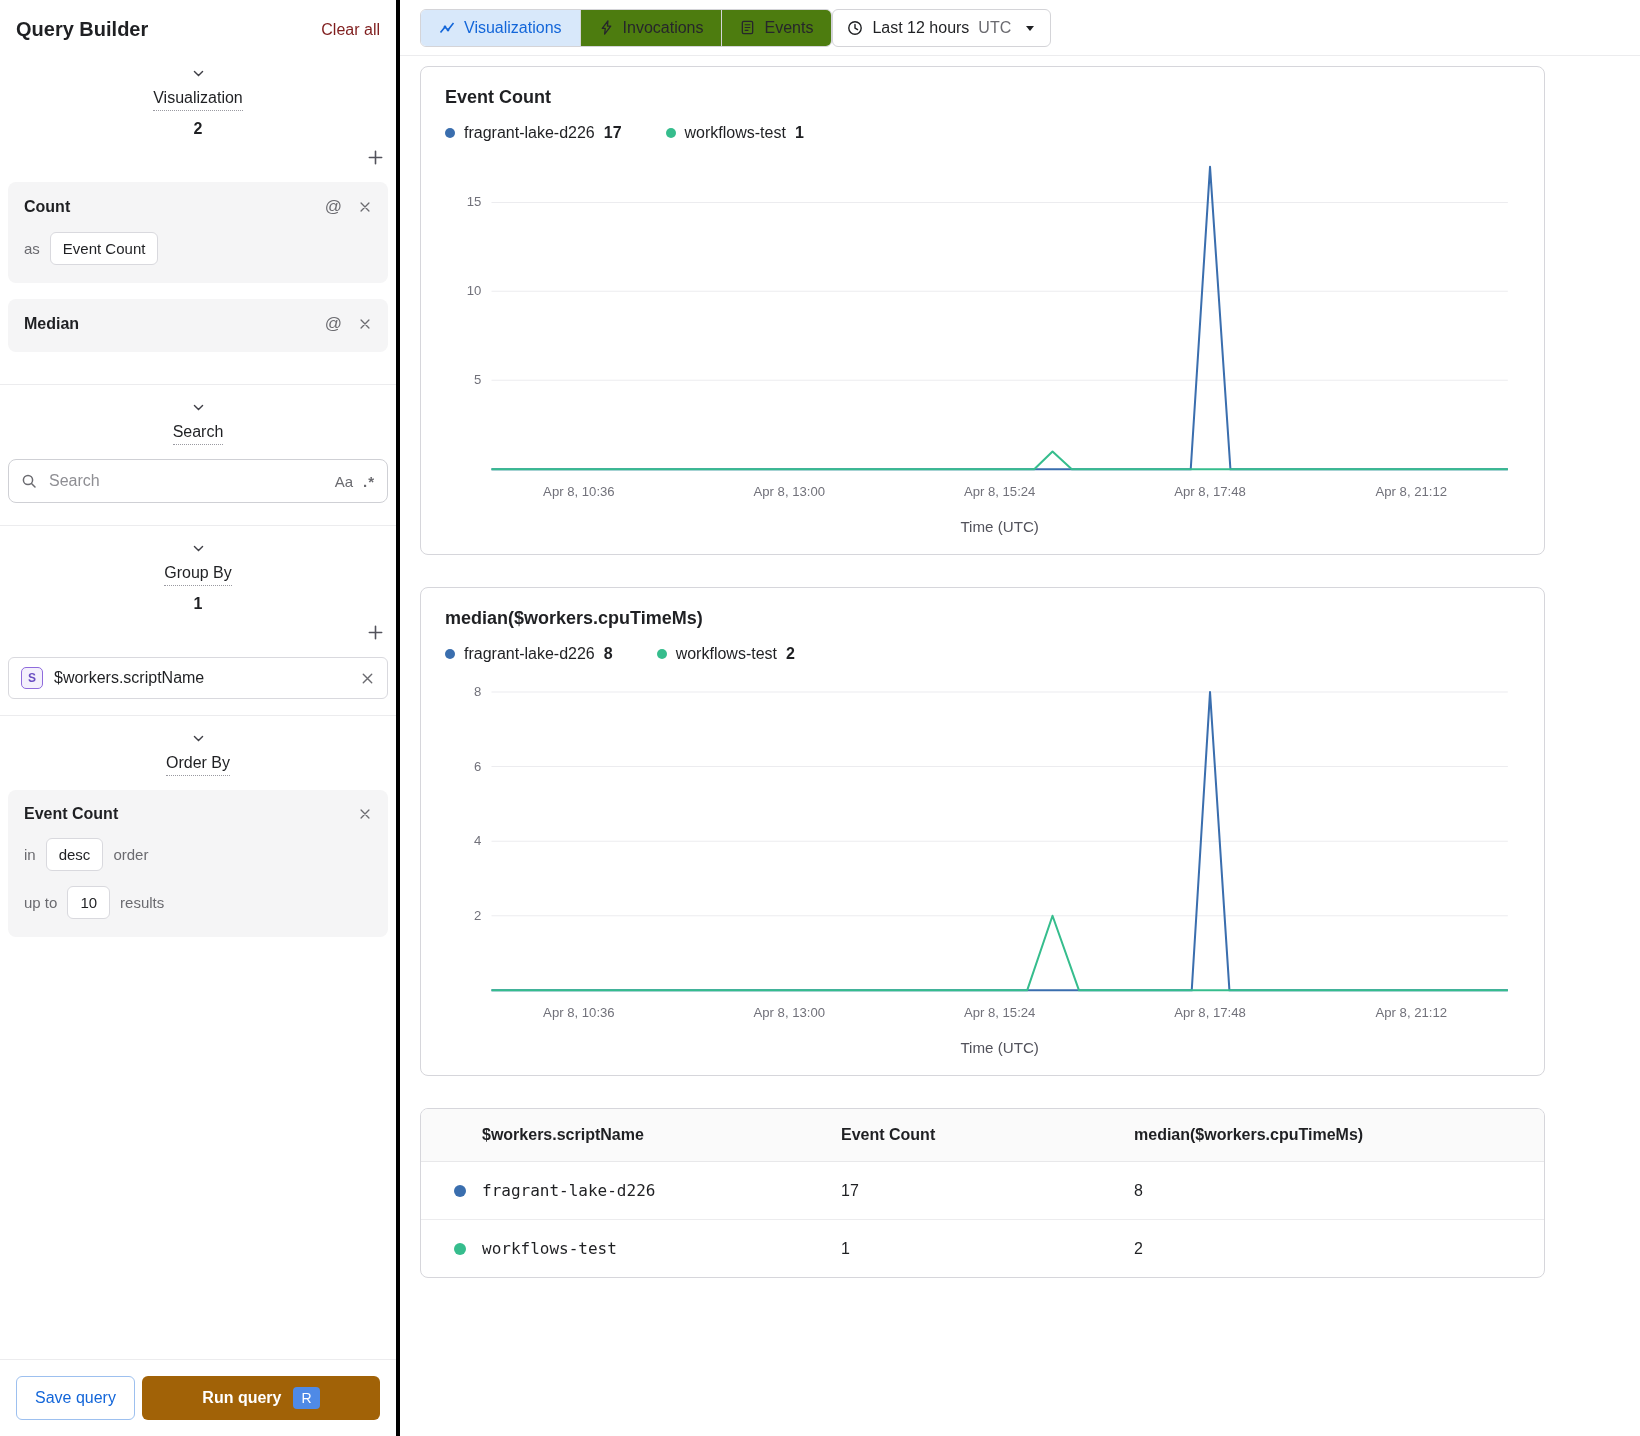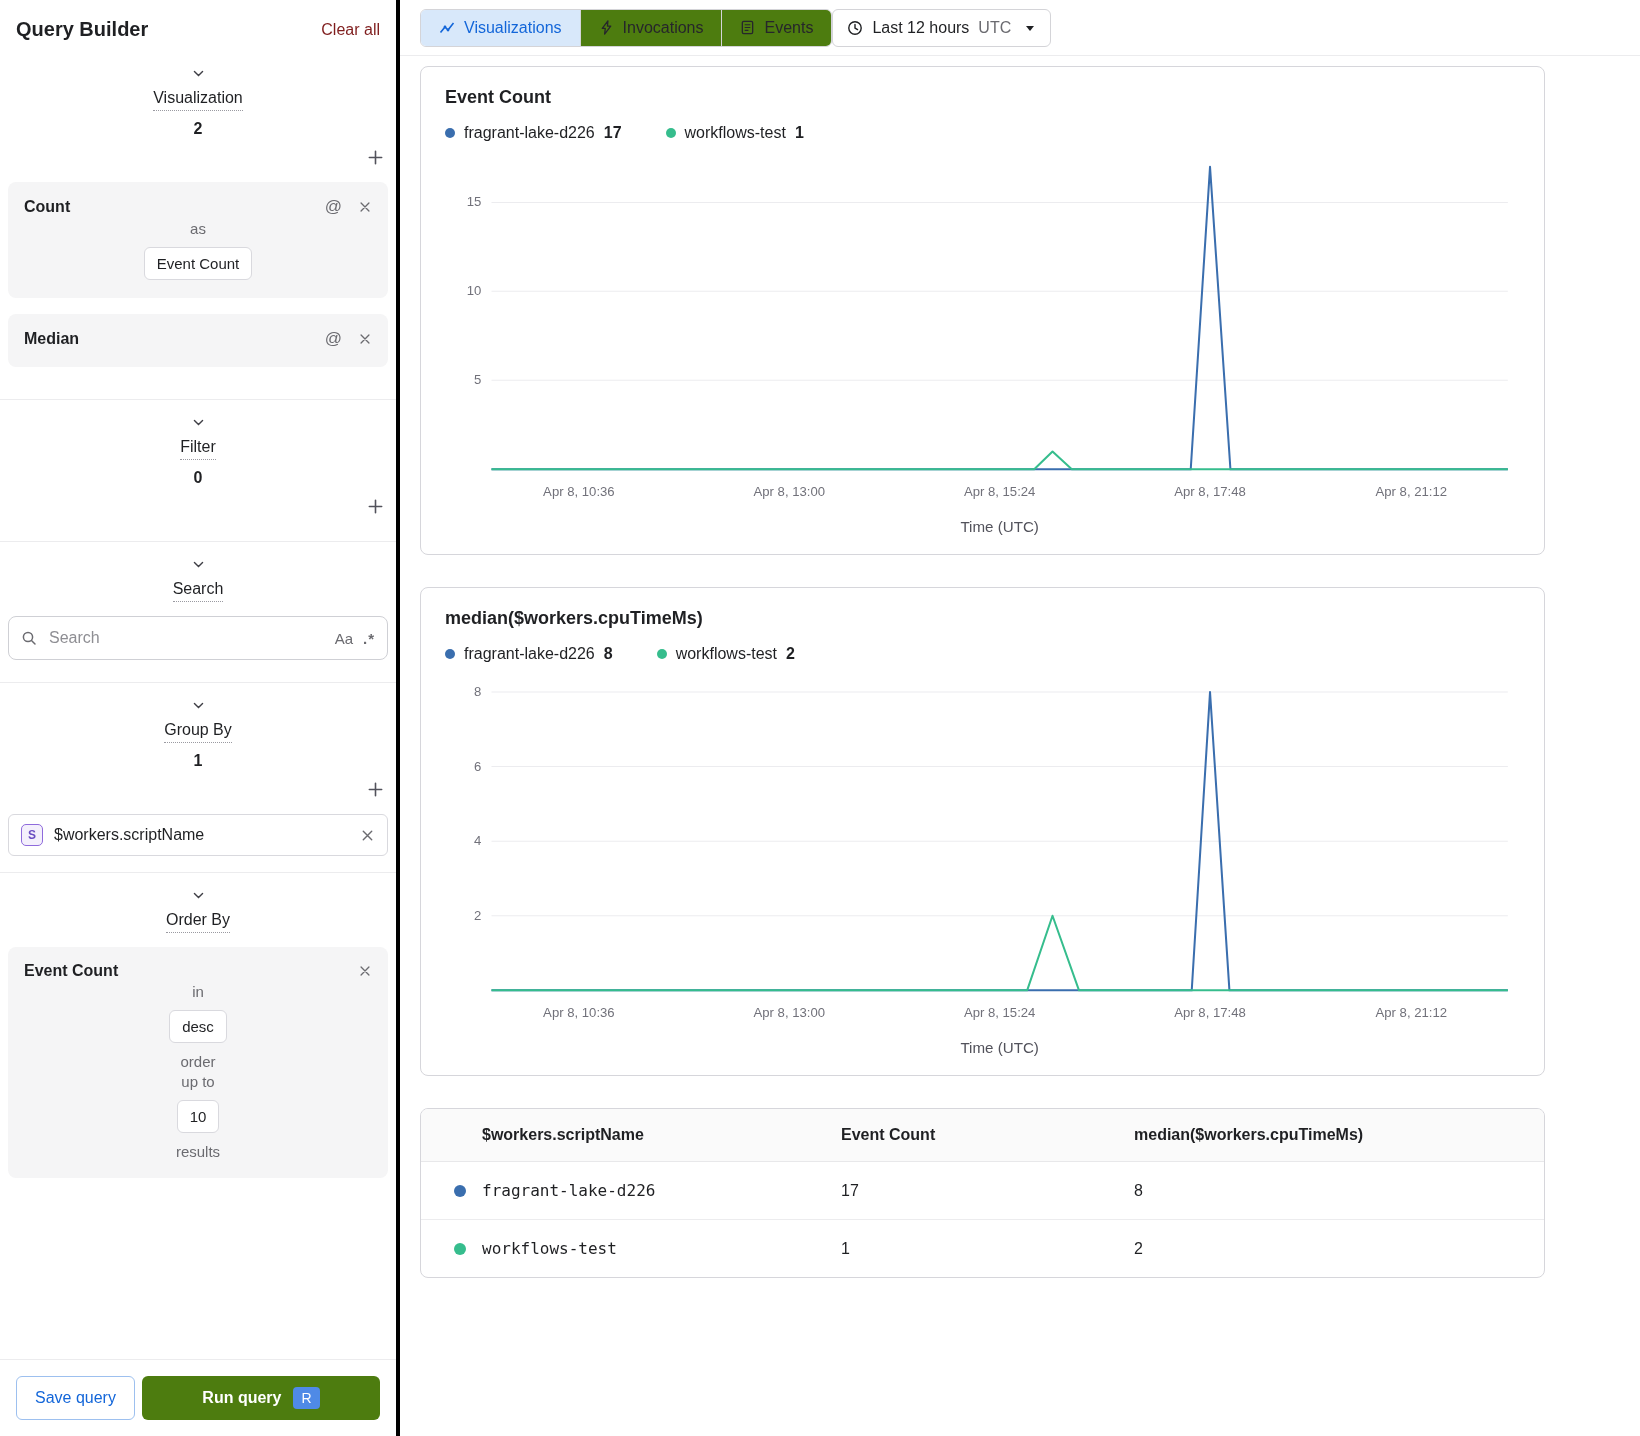--- a/index.html
+++ b/index.html
@@ -22,38 +22,38 @@
   .sec-head { display:flex; align-items:center; gap:9px; padding:10px 2px 14px;flex-direction:column; }
   .sec-label { font-size:16px; border-bottom:1px dotted #9a9aa1; padding-bottom:3px; }
   .sec-count { font-size:16px; font-weight:600; }
   .sec-plus { margin-left:auto; cursor:pointer; display:flex; padding:2px; }
   .chev { display:flex; cursor:pointer; }
 
   .card { background:#f5f5f6; border-radius:8px; padding:15px 16px 18px; margin:0 0 16px; }
   .card-head { display:flex; align-items:center; }
   .card-title { font-size:16px; font-weight:600; flex:1; }
   .icon-btn { color:#6b6b70; margin-left:16px; cursor:pointer; display:flex; align-items:center; font-size:17px; }
-  .card-row { display:flex; align-items:center; gap:10px; margin-top:3px; font-size:15px; color:#6b6b70;flex-direction:column; }
+  .card-row { display:flex; align-items:center; gap:10px; margin-top:15px; font-size:15px; color:#6b6b70; }
   .value-box { background:#fff; border:1px solid #d9d9de; border-radius:6px; padding:7px 12px; color:#1f2023; font-size:15px; display:inline-flex; align-items:center; gap:9px; }
   .type-chip { width:22px; height:22px; border-radius:5px; display:inline-flex; align-items:center; justify-content:center; font-size:12px; font-weight:700; }
   .chip-n { border:1.5px solid #dfa13e; color:#a06a10; background:#fdf5e3; }
   .chip-s { border:1.5px solid #8f6bdc; color:#6a4ec2; background:#f4f0fc; }
 
   .search-box { display:flex; align-items:center; gap:10px; border:1px solid #cfd0d5; border-radius:8px; padding:0 12px; height:44px; margin:0 0 6px; background:#fff; }
   .search-box input { border:none; outline:none; flex:1; font-size:16px; font-family:inherit; color:#1f2023; background:transparent; }
   .search-box input::placeholder { color:#8e8e93; }
   .mini-ic { color:#6b6b70; font-size:15px; cursor:pointer; }
   .regex-ic { font-weight:700; letter-spacing:1px; }
 
   .group-item { display:flex; align-items:center; gap:11px; border:1px solid #d9d9de; border-radius:6px; padding:9px 12px; font-size:16px; background:#fff; }
   .group-item .xr { margin-left:auto; display:flex; cursor:pointer; }
 
   .sb-footer { border-top:1px solid #ececee; padding:16px; display:flex; gap:7px; }
   .btn-save { background:#fff; border:1px solid #9dc0ef; color:#1366d9; font-size:16px; border-radius:6px; padding:0 18px; height:44px; cursor:pointer; font-family:inherit; }
-  .btn-run { flex:1; background:#4d7c0f; color:#fff; border:none; border-radius:6px; font-size:16px; font-weight:600; height:44px; display:flex; align-items:center; justify-content:center; gap:12px; cursor:pointer; font-family:inherit; }
+  .btn-run { flex:1; background:#a16207; color:#fff; border:none; border-radius:6px; font-size:16px; font-weight:600; height:44px; display:flex; align-items:center; justify-content:center; gap:12px; cursor:pointer; font-family:inherit; }
   .run-badge { background:#4f8ae6; border-radius:4px; padding:3px 8px; font-size:14px; font-weight:400; }
 
   
   .main { flex:1; display:flex; flex-direction:column; background:#fff; }
   .topbar { height:56px; border-bottom:1px solid #ececee; display:flex; align-items:center; }
   .topbar-inner { width:1145px; padding-left:20px; display:flex; align-items:center; }
   .tabs { display:inline-flex; border:1px solid #d4d4d8; border-radius:6px; overflow:hidden; background:#fff; }
   .tab { display:flex; align-items:center; gap:9px; padding:9px 18px; font-size:16px; background:#4d7c0f; color:#26262b; cursor:pointer; border-left:1px solid #d4d4d8; }
   .tab:first-child { border-left:none; }
   .tab.active { background:#d8e8fa; color:#1366d9; }
@@ -132,36 +132,20 @@
             <span class="icon-btn">@</span>
             <span class="icon-btn">
               <svg width="14" height="14" viewBox="0 0 16 16">
                   <path d="M3.5 3.5l9 9M12.5 3.5l-9 9" stroke="#6b6b70" stroke-width="1.5" stroke-linecap="round"></path>
                 </svg>
             </span>
           </div>
         </div>
       </div>
 
-      <div class="section">
-        <div class="sec-head" style="padding-bottom:8px;">
-          <span class="chev">
-            <svg width="13" height="13" viewBox="0 0 16 16">
-                <path d="M3 5.5l5 5 5-5" fill="none" stroke="#3f3f46" stroke-width="1.7" stroke-linecap="round"></path>
-              </svg>
-          </span>
-          <span class="sec-label">Filter</span>
-          <span class="sec-count">0</span>
-          <span class="sec-plus">
-            <svg width="17" height="17" viewBox="0 0 16 16">
-                <path d="M8 2.2v11.6M2.2 8h11.6" stroke="#52525b" stroke-width="1.5" stroke-linecap="round"></path>
-              </svg>
-          </span>
-        </div>
-      </div>
 
       <div class="section">
         <div class="sec-head">
           <span class="chev">
             <svg width="13" height="13" viewBox="0 0 16 16">
                 <path d="M3 5.5l5 5 5-5" fill="none" stroke="#3f3f46" stroke-width="1.7" stroke-linecap="round"></path>
               </svg>
           </span>
           <span class="sec-label">Search</span>
         </div>

